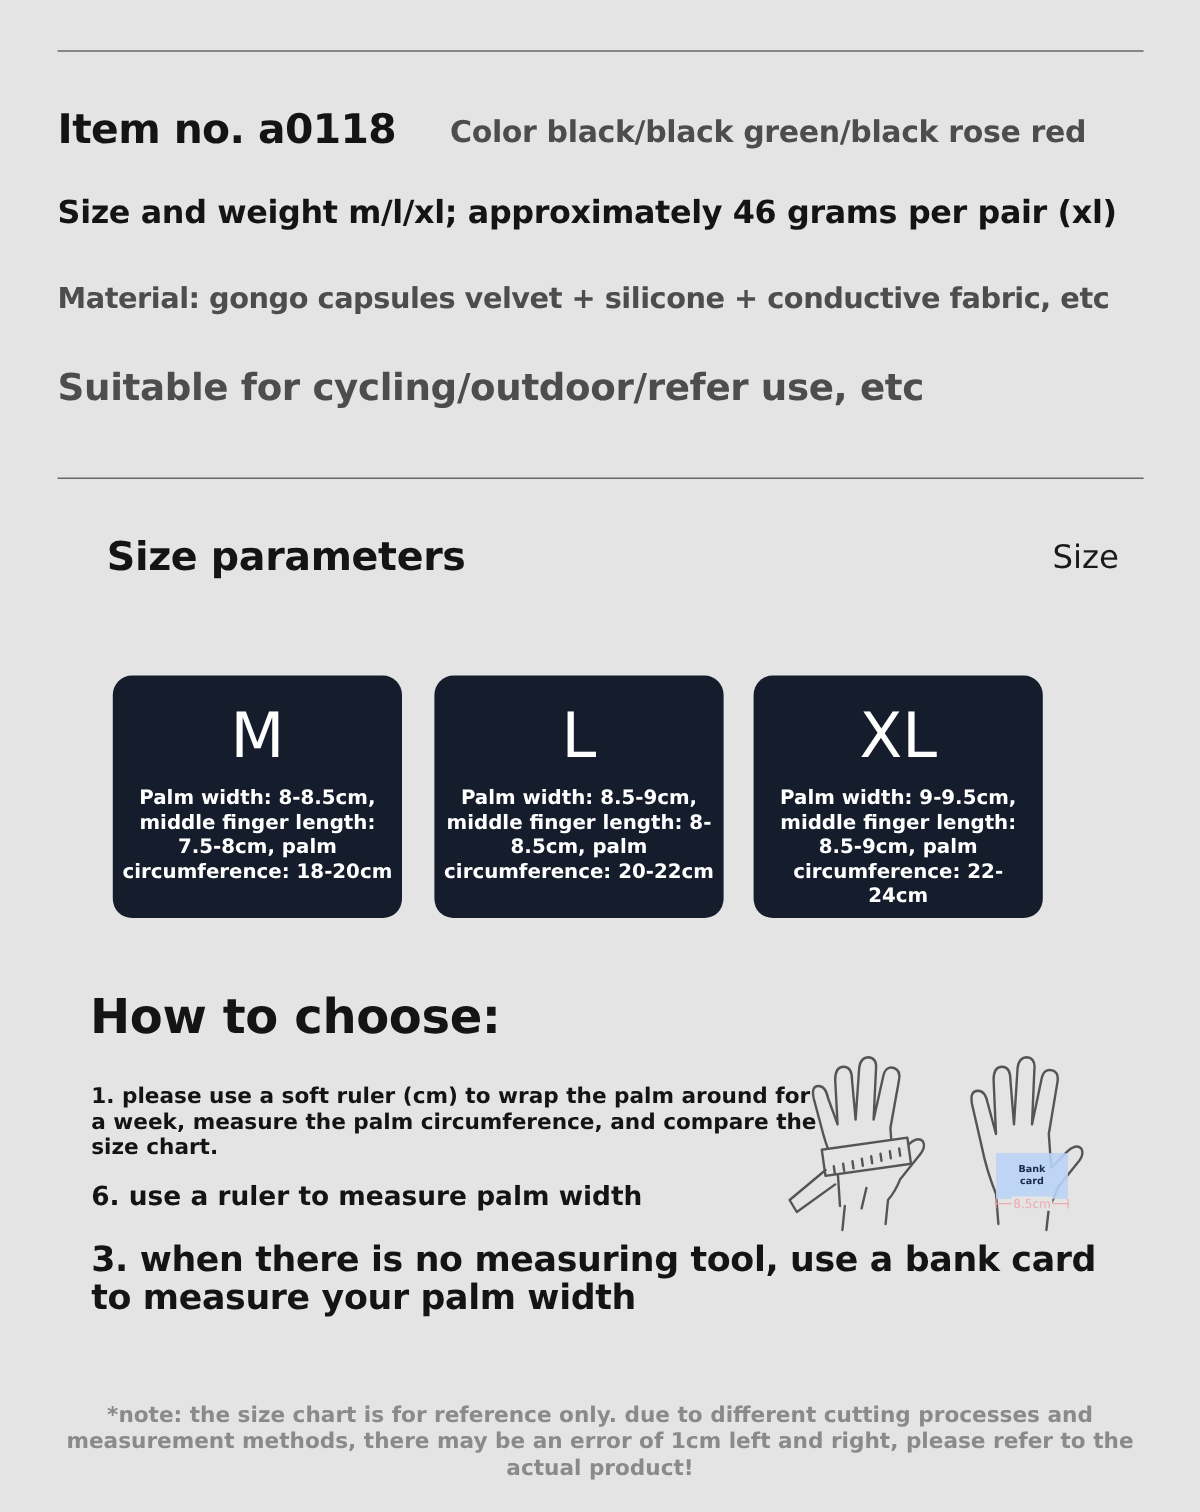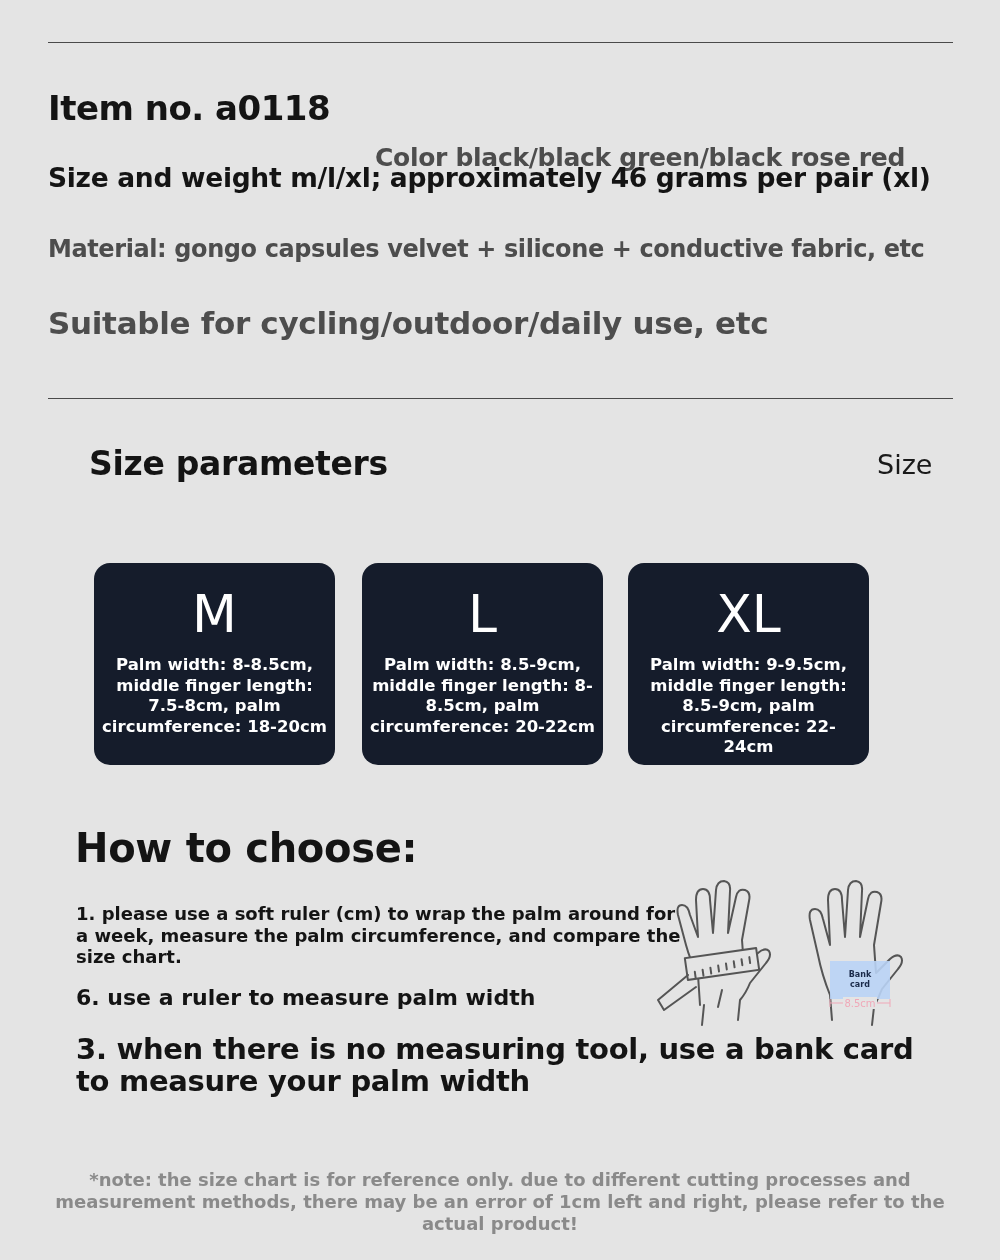--- a/index.html
+++ b/index.html
@@ -4,21 +4,21 @@
   <style>
     html, body { margin: 0; padding: 0; }
     body {
       width: 1000px; height: 1260px; background: #e4e4e4;
       position: relative; overflow: hidden;
       font-family: "DejaVu Sans", sans-serif;
     }
     .abs { position: absolute; }
     .rule { position: absolute; left: 48px; width: 905px; height: 1px; background: #4a4a4a; }
     .item-no { left: 48px; top: 88px; font-size: 34px; font-weight: bold; color: #141414; letter-spacing: -0.5px; white-space: nowrap; }
-    .color-line { left: 375px; top: 95px; font-size: 25px; font-weight: bold; color: #4d4d4d; white-space: nowrap; letter-spacing: -0.3px; margin-top: 48px; }
+    .color-line { left: 375px; top: 95px; font-size: 25px; font-weight: bold; color: #4d4d4d; white-space: nowrap; letter-spacing: -0.3px; }
     .size-weight { left: 48px; top: 162px; font-size: 26.5px; font-weight: bold; color: #141414; white-space: nowrap; letter-spacing: -0.3px; text-align: center; }
     .material { left: 48px; top: 235px; font-size: 24px; font-weight: bold; color: #4d4d4d; white-space: nowrap; letter-spacing: -0.4px; }
     .suitable { left: 48px; top: 305px; font-size: 31px; font-weight: bold; color: #4d4d4d; white-space: nowrap; letter-spacing: -0.3px; }
     .size-params { left: 48px; top: 444px; font-size: 33px; font-weight: bold; color: #141414; white-space: nowrap; letter-spacing: -0.3px; margin-left: 41px; }
     .size-label { left: 877px; top: 449px; font-size: 27px; color: #1a1a1a; white-space: nowrap; }
     .size-card {
       position: absolute; top: 563px; width: 241px; height: 202px;
       background: #151c2b; border-radius: 16px; color: #ffffff; text-align: center;
     }
     .size-card .letter { margin-top: 22px; font-size: 52px; line-height: 58px; font-weight: normal; }
@@ -32,21 +32,21 @@
   </style>
 </head>
 <body>
 
 <div class="rule" style="top:42px;"></div>
 
 <div class="abs item-no">Item no. a0118</div>
 <div class="abs color-line">Color black/black green/black rose red</div>
 <div class="abs size-weight">Size and weight m/l/xl; approximately 46 grams per pair (xl)</div>
 <div class="abs material">Material: gongo capsules velvet + silicone + conductive fabric, etc</div>
-<div class="abs suitable">Suitable for cycling/outdoor/daily use, etc</div>
+<div class="abs suitable">Suitable for cycling/outdoor/refer use, etc</div>
 
 <div class="rule" style="top:398px;"></div>
 
 <div class="abs size-params">Size parameters</div>
 <div class="abs size-label">Size</div>
 
 <div class="size-card" style="left:94px;">
   <div class="letter">M</div>
   <div class="desc" style="padding:0 6px;">Palm width: 8-8.5cm, middle finger length: 7.5-8cm, palm circumference: 18-20cm</div>
 </div>

